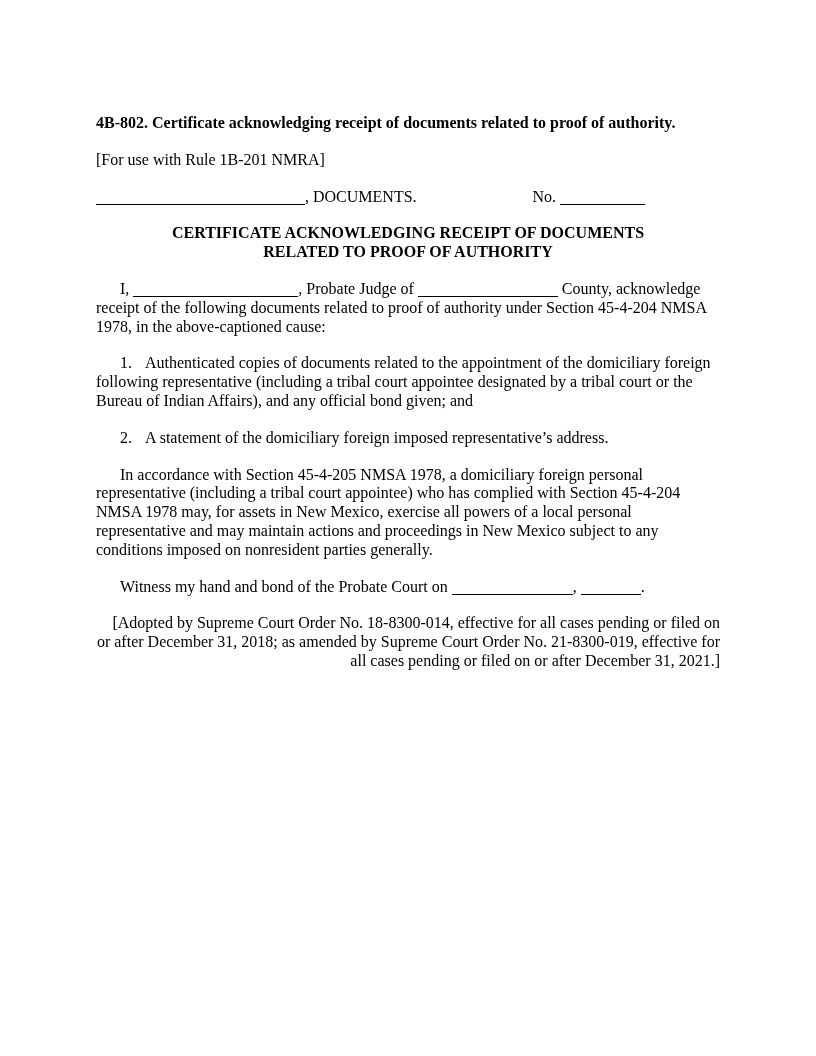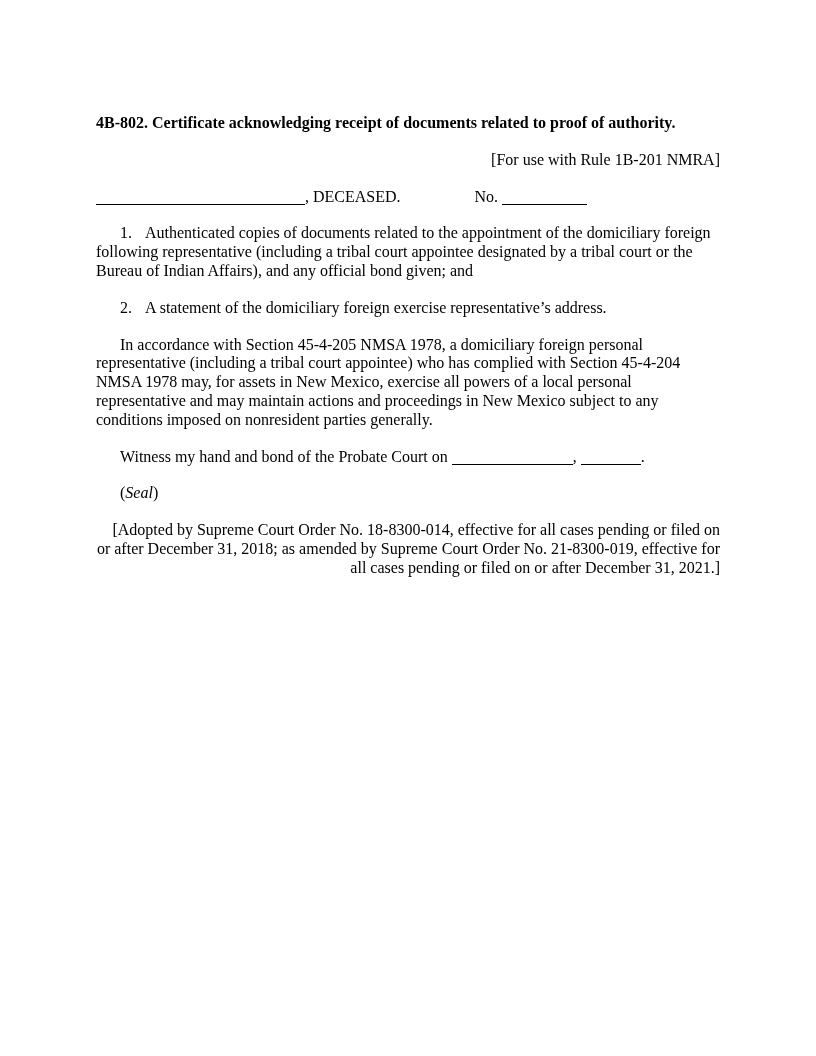--- a/index.html
+++ b/index.html
@@ -21,39 +21,39 @@
     padding: 96px 96px 0 96px;
     overflow: hidden;
   }
   .page p, .page .block {
     margin: 18px 0 0 0;
   }
   .heading {
     margin: 0;
     font-weight: bold;
   }
-  .rule-note { margin-top: 25px; text-align: right; }
+  .rule-note { margin-top: 25px; }
   .caption { margin-top: 15px; }
   .indent { text-indent: 24px; }
   .doc-title {
     margin-top: 16px;
     text-align: center;
     font-weight: bold;
   }
   .blank {
     display: inline-block;
     border-bottom: 1px solid #000;
     height: 1em;
     vertical-align: -3px;
   }
   .num {
     padding-right: 13px;
   }
   .case-no-group {
-    margin-left: 74px;
+    margin-left: 116px;
   }
   .seal-italic { font-style: italic; }
   .signature {
     margin-top: 28px;
     margin-left: 336px;
   }
   .sig-line {
     width: 199px;
     height: 0;
     border-bottom: 1px solid #000;
@@ -69,31 +69,35 @@
 
 <div class="page">
 
   <p class="heading">4B-802. Certificate acknowledging receipt of documents related to proof of authority.</p>
 
   <p class="rule-note">[For use with Rule 1B-201 NMRA]</p>
 
 
 
   <div class="block">
-    <span class="blank" style="width:209px"></span><span>, DECEASED.</span><span class="case-no-group"><span>No.</span> <span class="blank" style="width:85px"></span></span>
+    <span class="blank" style="width:209px"></span><span>, DOCUMENTS.</span><span class="case-no-group"><span>No.</span> <span class="blank" style="width:85px"></span></span>
   </div>
 
+  <div class="block doc-title">
+    <div>CERTIFICATE ACKNOWLEDGING RECEIPT OF DOCUMENTS</div>
+    <div>RELATED TO PROOF OF AUTHORITY</div>
+  </div>
 
+  <p class="indent"><span>I,</span> <span class="blank" style="width:165px"></span><span>, Probate Judge of</span> <span class="blank" style="width:140px"></span> <span>County, acknowledge receipt of the following documents related to proof of authority under Section 45-4-204 NMSA 1978, in the above-captioned cause:</span></p>
 
   <p class="indent"><span class="num">1.</span><span>Authenticated copies of documents related to the appointment of the domiciliary foreign following representative (including a tribal court appointee designated by a tribal court or the Bureau of Indian Affairs), and any official bond given; and</span></p>
 
-  <p class="indent"><span class="num">2.</span><span>A statement of the domiciliary foreign exercise representative’s address.</span></p>
+  <p class="indent"><span class="num">2.</span><span>A statement of the domiciliary foreign imposed representative’s address.</span></p>
 
   <p class="indent">In accordance with Section 45-4-205 NMSA 1978, a domiciliary foreign personal representative (including a tribal court appointee) who has complied with Section 45-4-204 NMSA 1978 may, for assets in New Mexico, exercise all powers of a local personal representative and may maintain actions and proceedings in New Mexico subject to any conditions imposed on nonresident parties generally.</p>
 
   <p class="indent"><span>Witness my hand and bond of the Probate Court on</span> <span class="blank" style="width:121px"></span><span>,</span> <span class="blank" style="width:60px"></span><span>.</span></p>
 
-  <p class="indent"><span>(</span><span class="seal-italic">Seal</span><span>)</span></p>
 
 
   <p class="footer-note">[Adopted by Supreme Court Order No. 18-8300-014, effective for all cases pending or filed on or after December 31, 2018; as amended by Supreme Court Order No. 21-8300-019, effective for all cases pending or filed on or after December 31, 2021.]</p>
 
 </div>
 
 </body></html>

